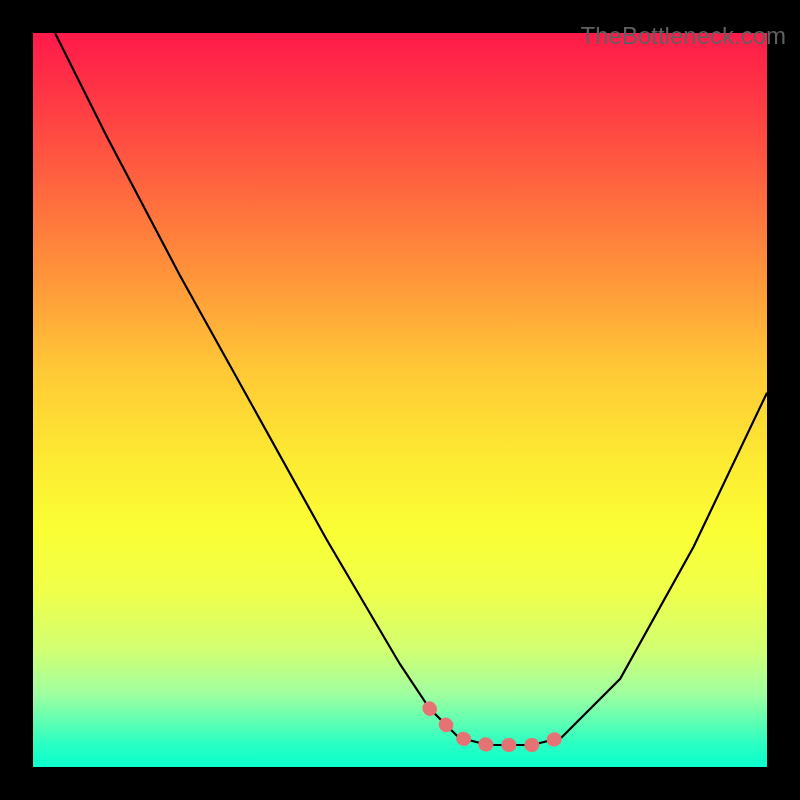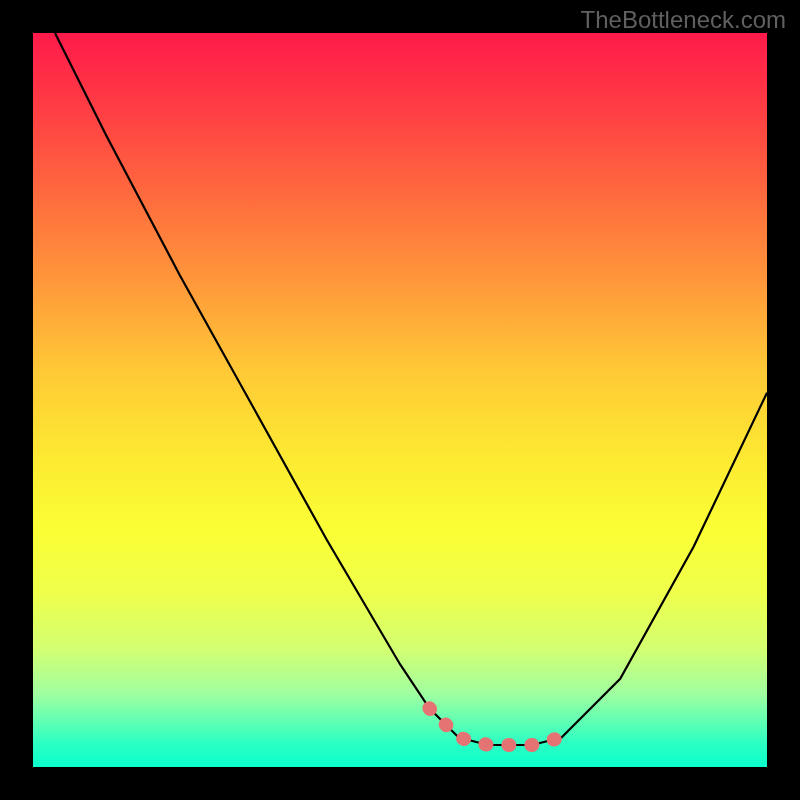--- a/index.html
+++ b/index.html
@@ -6,21 +6,21 @@
     margin: 0;
     padding: 0;
     width: 800px;
     height: 800px;
     background: #000;
     position: relative;
     overflow: hidden;
   }
   .watermark {
     position: absolute;
-    top: 6px;
+    top: 22px;
     right: 14px;
     color: #606060;
     font-family: Arial, Helvetica, sans-serif;
     font-size: 24px;
     z-index: 10;
   }
   .plot-area {
     position: absolute;
     left: 33px;
     top: 33px;

